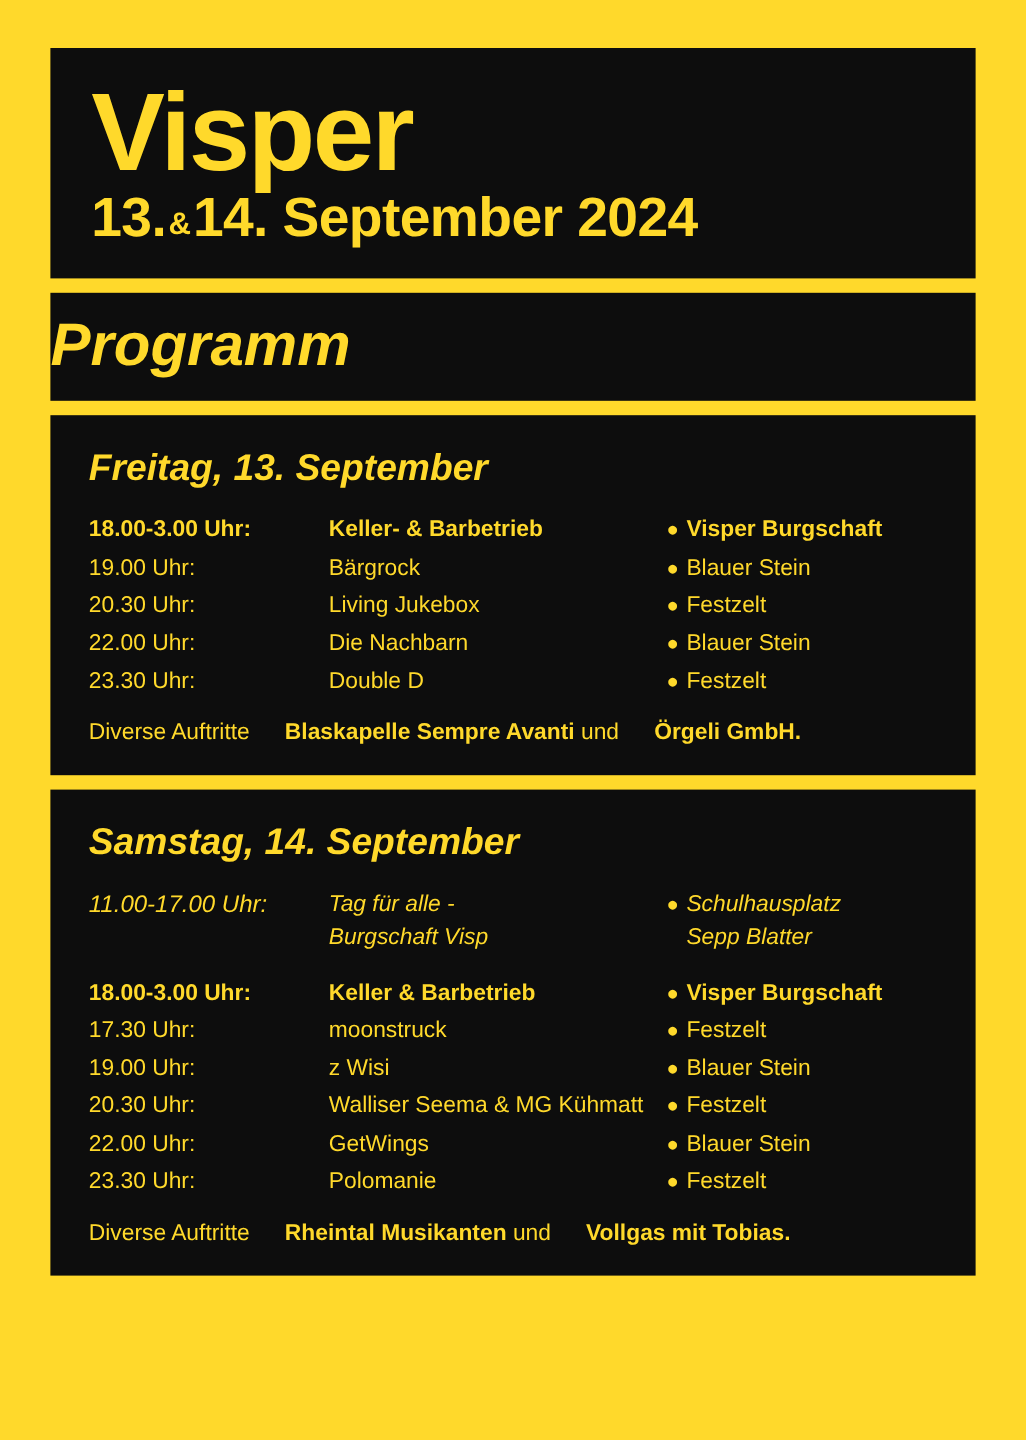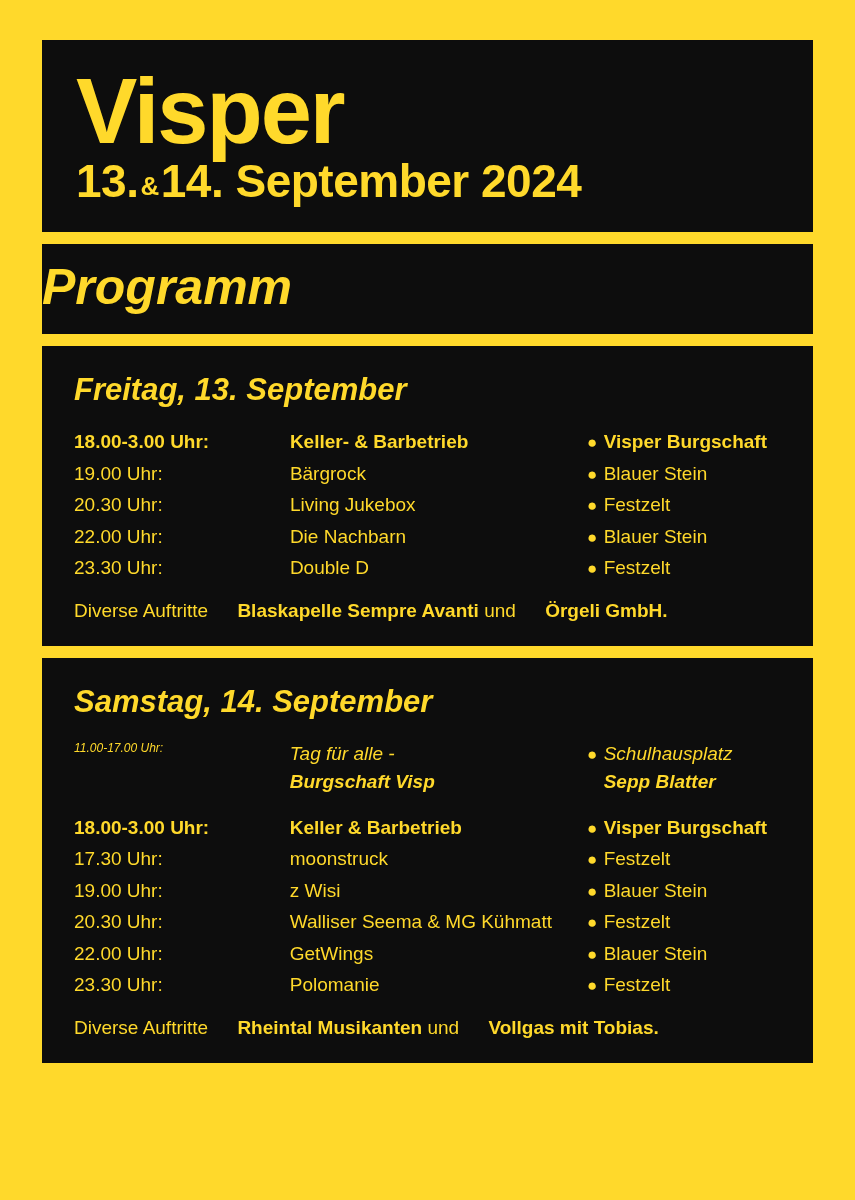--- a/index.html
+++ b/index.html
@@ -95,51 +95,51 @@
     display: table;
     width: 100%;
     border-collapse: collapse;
   }
   .row {
     display: table-row;
   }
   .cell {
     display: table-cell;
     vertical-align: top;
-    padding: 2px 16px 2px 0;
+    padding: 2px 0 2px 0;
     font-size: 19px;
     line-height: 1.45;
     color: #FFD92B;
     white-space: nowrap;
   }
   .c-time   { width: 200px; padding-left: 2px; }
   .c-act    { width: 280px; }
   .c-loc    { width: auto; }
   .bold     { font-weight: bold; }
   .italic   { font-style: italic; }
-  .small    { font-size: 12px; }
+  .small    { font-size: 20px; }
   .pin {
     display: inline-block;
     width: 13px;
     margin-right: 5px;
     text-align: center;
     color: #FFD92B;
     font-size: 17px;
     line-height: 1;
   }
   .loc-wrap { display: inline-block; vertical-align: top; }
   .spacer-row .cell { height: 14px; padding: 0; }
   .footnote {
     font-size: 19px;
     color: #FFD92B;
     margin: 14px 0 0 2px;
     line-height: 1.4;
   }
   .footnote .bold { font-weight: bold; margin-left: 24px; }
-  .indent-line2 { display: block; padding-left: 0; font-weight: bold; }
+  .indent-line2 { display: block; padding-left: 0; }
 </style>
 </head>
 <body>
 
 <div class="poster">
 
   <div class="panel title-panel">
     <div class="title-line1">Visper</div>
     <div class="title-date">
       <span>13.</span><span class="amp">&amp;</span><span>14. September 2024</span>

